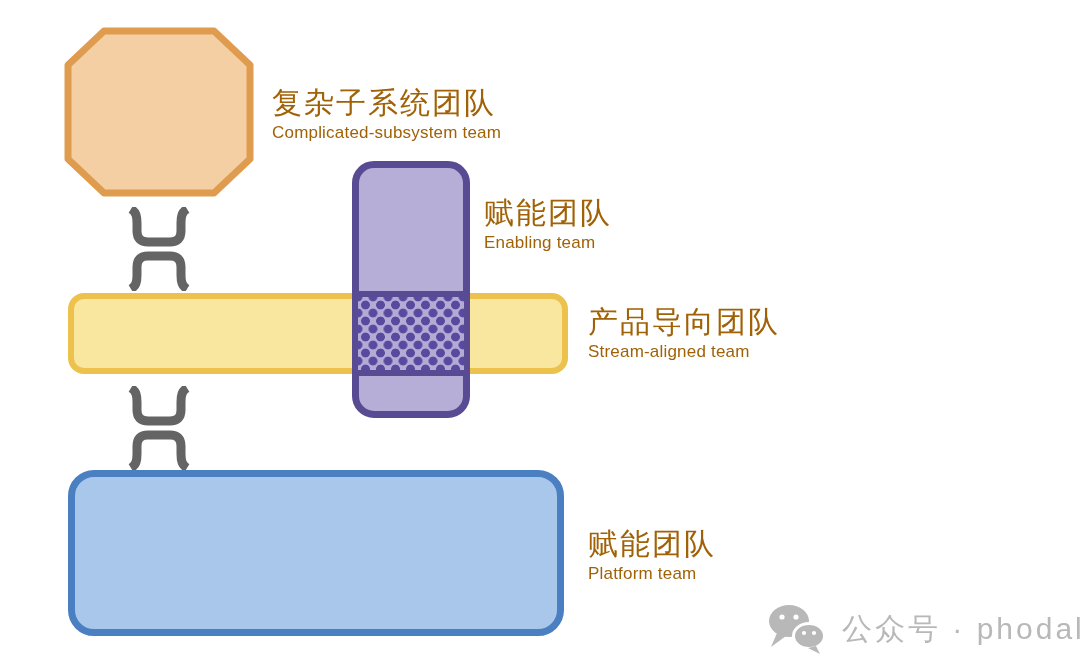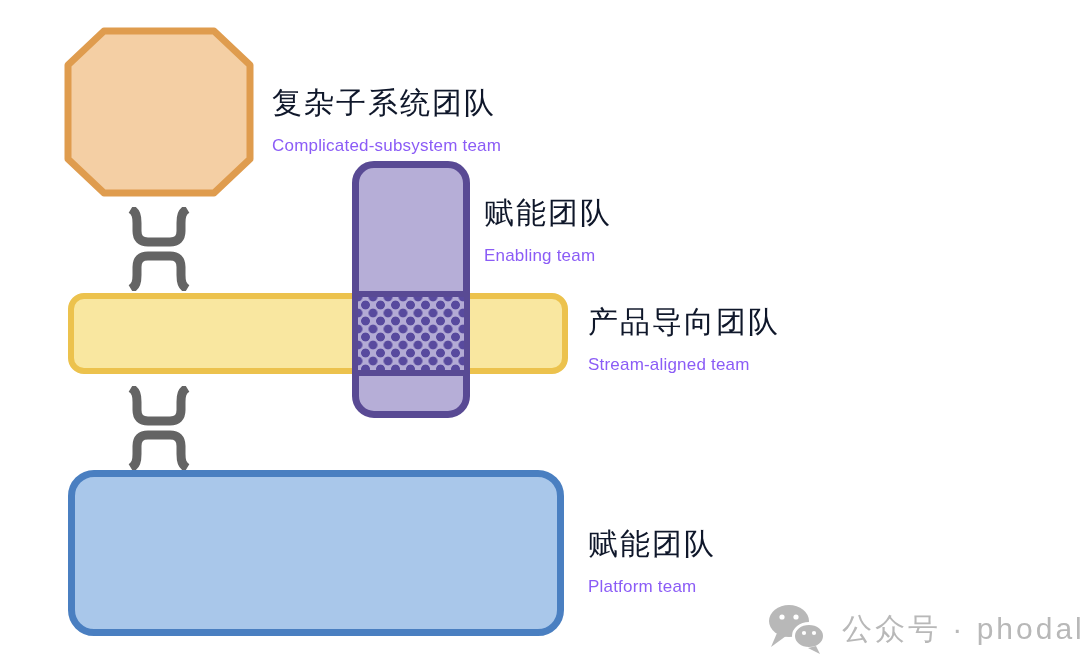--- a/index.html
+++ b/index.html
@@ -39,22 +39,22 @@
     border:7px solid;border-radius:26px;
   }
 
   
   .connector{width:66px;height:84px;}
   .connector-1{left:126px;top:207px;}
   .connector-2{left:126px;top:386px;}
 
   
   .label{position:absolute;}
-  .label .zh{font-size:30px;line-height:1.1;color:#0f172a;letter-spacing:2px;font-weight:400;}
-  .label .en{font-size:17px;line-height:1.2;color:#8b5cf6;margin-top:17px;letter-spacing:0.2px;}
+  .label .zh{font-size:30px;line-height:1.1;color:#a16207;letter-spacing:2px;font-weight:400;}
+  .label .en{font-size:17px;line-height:1.2;color:#a16207;margin-top:4px;letter-spacing:0.2px;}
   .label-complicated{left:272px;top:86px;}
   .label-enabling{left:484px;top:196px;}
   .label-stream{left:588px;top:305px;}
   .label-platform{left:588px;top:527px;}
 
   
   .watermark{
     position:absolute;left:766px;top:603px;
     display:flex;align-items:center;gap:14px;
     color:var(--watermark-color,#b8b8b8);

